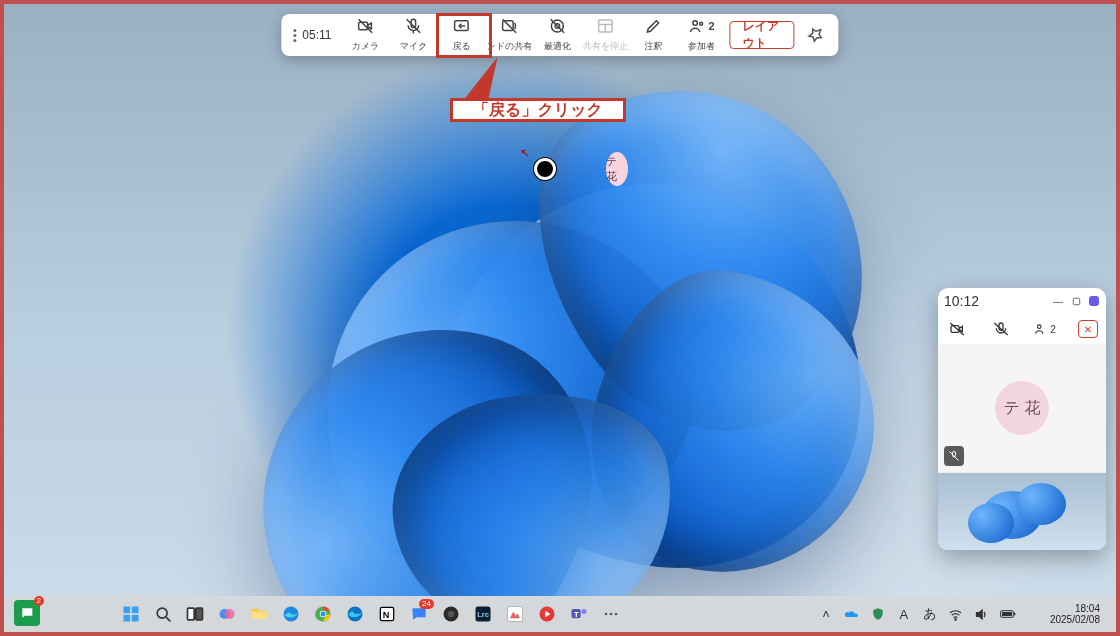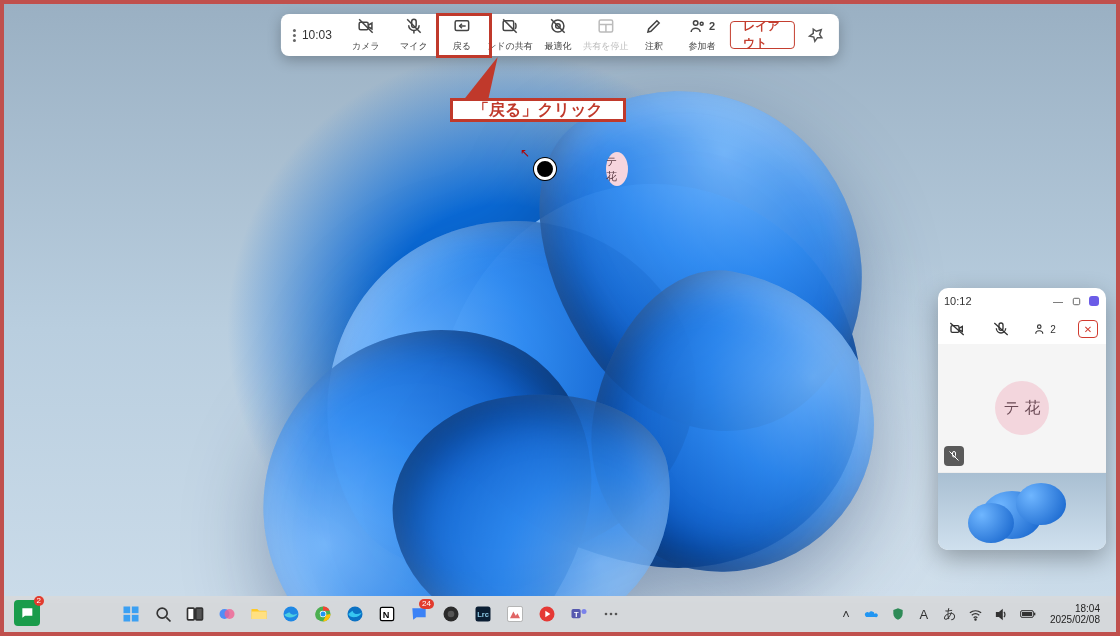--- a/index.html
+++ b/index.html
@@ -79,21 +79,21 @@
   .mini-avatars .a2 { width:22px; height:34px; border-radius:50%; background:#f6d5de; display:flex; align-items:center; justify-content:center; font-size:11px; color:#5a3b44;}
   .mini-avatars .cursor{ position:absolute; left:-14px; top:-6px; font-size:12px; color:#b00000;}
 
   
   .miniwin {
     position:absolute; right:10px; bottom:46px; width:168px; height:262px;
     background:#fff; border-radius:10px; box-shadow:0 8px 24px rgba(0,0,0,0.3);
     display:flex; flex-direction:column; overflow:hidden;
   }
   .miniwin .titlebar { height:26px; display:flex; align-items:center; justify-content:space-between; padding:0 6px;}
-  .miniwin .titlebar .t-time{font-size:11px; color:#333;}
+  .miniwin .titlebar .t-time{font-size:14px; color:#333;}
   .miniwin .titlebar .winctl{display:flex; gap:6px; align-items:center;}
   .miniwin .titlebar .winctl .wc{width:12px;height:12px;display:flex;align-items:center;justify-content:center;font-size:10px;color:#555;cursor:pointer;}
   .miniwin .titlebar .winctl .sq{width:10px;height:10px;border-radius:3px;background:#6b5ce7;}
   .miniwin .ctlrow { height:30px; display:flex; align-items:center; justify-content:space-between; padding:0 8px;}
   .miniwin .ctlrow .cicon{width:22px;height:22px;display:flex;align-items:center;justify-content:center;color:#333;cursor:pointer;}
   .miniwin .ctlrow .leave{width:20px;height:18px;border:1.5px solid #d13b2f;border-radius:4px;color:#d13b2f;display:flex;align-items:center;justify-content:center;font-size:10px;cursor:pointer;}
   .miniwin .stage { flex:1; background:#f5f5f5; display:flex; align-items:center; justify-content:center; position:relative;}
   .miniwin .stage .avatar{width:54px;height:54px;border-radius:50%;background:#f3d6dd;display:flex;align-items:center;justify-content:center;font-size:16px;color:#6b4a55;}
   .miniwin .stage .mute{position:absolute;left:6px;bottom:6px;width:20px;height:20px;border-radius:4px;background:#5a5a5a;color:#fff;display:flex;align-items:center;justify-content:center;font-size:11px;}
   .miniwin .thumb { height:78px; background:linear-gradient(180deg,#a9bfd2,#cfe0ee); position:relative; border-top:1px solid #eee;}
@@ -109,21 +109,21 @@
     display:flex; align-items:center; padding:0 6px; gap:4px;
   }
   .taskbar .spacer-left{width:104px;}
   .taskbar .center{flex:0 0 auto; display:flex; gap:6px; align-items:center;}
   .taskbar .grow{flex:1;}
   .taskbar .tray{display:flex; gap:10px; align-items:center; padding-right:6px;}
   .tb-icon{width:26px;height:26px;border-radius:4px;display:flex;align-items:center;justify-content:center;cursor:pointer;}
   .tb-icon svg{width:20px;height:20px;}
   .badge{position:relative;}
   .badge::after{content:attr(data-badge);position:absolute;top:-2px;right:-2px;background:#e23b2e;color:#fff;font-size:8px;border-radius:8px;padding:0 3px;line-height:10px;}
-  .tray .clock{display:flex;flex-direction:column;align-items:flex-end;font-size:10px;line-height:11px;color:#222;padding:0 4px;}
+  .tray .clock{display:flex;flex-direction:column;align-items:flex-end;font-size:10px;line-height:11px;color:#222;padding:0 4px;margin-left:20px;}
   .tray .ti{width:16px;height:16px;display:flex;align-items:center;justify-content:center;color:#333;cursor:pointer;font-size:13px;}
 
   
   .pinned-left{position:absolute;left:10px;bottom:6px;width:26px;height:26px;border-radius:4px;background:#1a9c4b;display:flex;align-items:center;justify-content:center;cursor:pointer;}
   .pinned-left::after{content:attr(data-badge);position:absolute;top:-4px;right:-4px;background:#e23b2e;color:#fff;font-size:8px;border-radius:8px;padding:0 3px;line-height:10px;}
 
   
   .i-sz{width:18px;height:18px;}
 </style>
 </head>
@@ -145,21 +145,21 @@
     <div class="a2">テ花</div>
   </div>
 
   <div class="toolbar">
     <div class="time">
       <div class="dots">
           <span></span>
           <span></span>
           <span></span>
         </div>
-      <span>10:03</span>
+      <span>05:11</span>
     </div>
 
     <div class="btn">
       <span class="icon">
         <svg class="i-sz" viewBox="0 0 24 24" fill="none" stroke="currentColor" stroke-width="2">
             <rect x="3" y="7" width="12" height="10" rx="2"></rect>
             <path d="M15 11l5-3v8l-5-3"></path>
             <line x1="3" y1="3" x2="21" y2="21"></line>
           </svg>
       </span>

